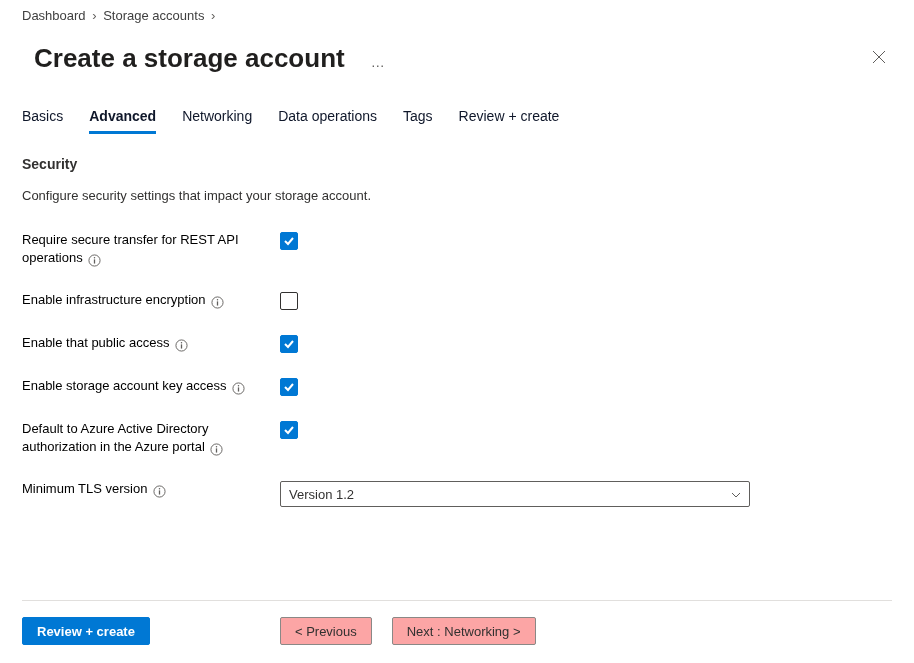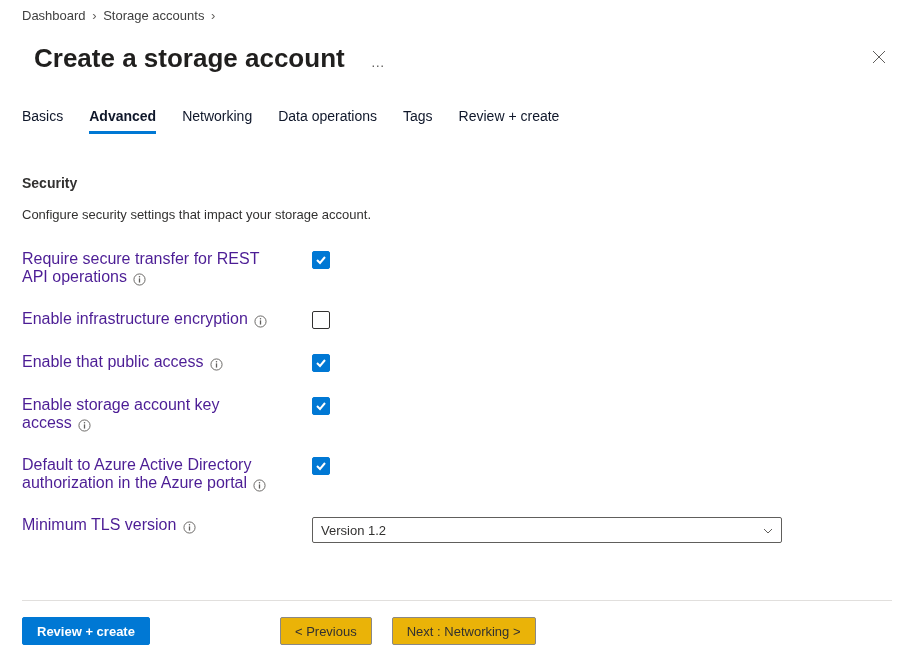--- a/index.html
+++ b/index.html
@@ -99,45 +99,44 @@
   
   .content::-webkit-scrollbar { width: 16px; }
   .content::-webkit-scrollbar-track { background: #f3f2f1; }
   .content::-webkit-scrollbar-thumb { background: #c8c6c4; }
   .content::-webkit-scrollbar-button { background:#f3f2f1; height:14px; }
 
   .section-title {
     font-size: 14px;
     font-weight: 700;
     color: #323130;
-    margin: 23px 0 16px 0;
+    margin: 4px 0 16px 0;
   }
   .section-desc {
     font-size: 13px;
     color: #323130;
     margin-bottom: 28px;
   }
   .form-row {
     display: flex;
     align-items: flex-start;
     margin-bottom: 24px;
   }
   .form-row .label-col {
     width: 258px;
-    font-size: 16px;
-    color: #4c1d95;
+    font-size: 13px;
+    color: #000000;
     line-height: 18px;
     padding-right: 12px;
   }
   .form-row .ctrl-col {
     flex: 0 0 auto;
     display:flex;
     align-items:center;
     padding-top:1px;
-    margin-left:32px;
   }
   .info-icon {
     display:inline-flex;
     vertical-align: middle;
     margin-left: 2px;
     position:relative;
     top:2px;
   }
   .info-icon svg { width:13px; height:13px; }
   .checkbox {
@@ -178,21 +177,21 @@
     align-items:center;
   }
   .group-right { display:flex; gap:20px; }
   .btn {
     height: 28px;
     padding: 0 14px;
     font-size: 13px;
     border-radius: 2px;
     cursor: pointer;
     border: 1px solid #8a8886;
-    background: #eab308;
+    background: #fca5a5;
     color: #323130;
     display:inline-flex;
     align-items:center;
   }
   .btn.primary {
     background: #0078d4;
     border-color: #0078d4;
     color: #fff;
     font-weight:600;
   }

